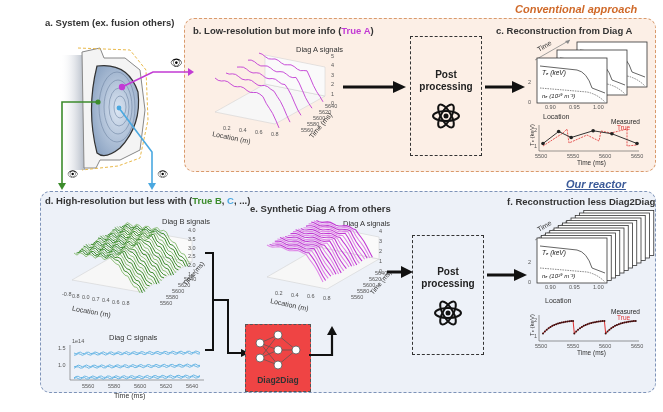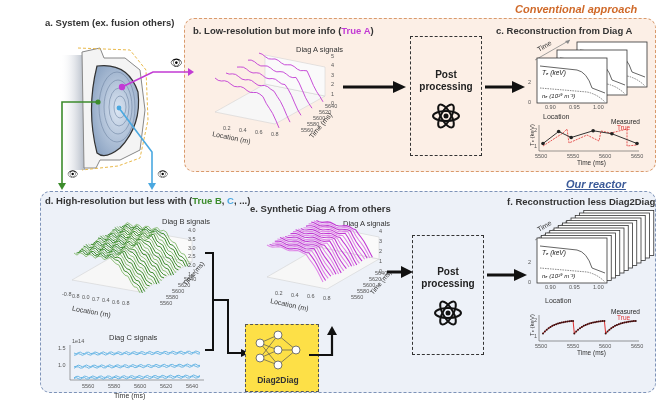--- a/index.html
+++ b/index.html
@@ -272,21 +272,21 @@
     <text x="68" y="84.5" font-size="5.5" fill="#555" font-family="Liberation Sans, sans-serif">0.8</text>
     <text x="96" y="84" font-size="5.5" fill="#555" font-family="Liberation Sans, sans-serif">5560</text>
     <text x="102" y="78" font-size="5.5" fill="#555" font-family="Liberation Sans, sans-serif">5580</text>
     <text x="108" y="72" font-size="5.5" fill="#555" font-family="Liberation Sans, sans-serif">5600</text>
     <text x="114" y="66" font-size="5.5" fill="#555" font-family="Liberation Sans, sans-serif">5620</text>
     <text x="120" y="60" font-size="5.5" fill="#555" font-family="Liberation Sans, sans-serif">5640</text>
     <text x="15" y="88" font-size="7" fill="#333" font-family="Liberation Sans, sans-serif" transform="rotate(12 15 88)">Location (m)</text>
     <text x="118" y="80" font-size="6.5" fill="#333" font-family="Liberation Sans, sans-serif" transform="rotate(-50 118 80)">Time (ms)</text>
   </svg>
 
-<div class="abs" style="left:245px;top:324px;width:64px;height:66px;background:#fde047;border:1.6px dashed #555;padding-left:8px;">
+<div class="abs" style="left:245px;top:324px;width:64px;height:66px;background:#ef4444;border:1.6px dashed #555;">
   <svg style="left:6px;top:4px;" width="52" height="44">
     <g stroke="#555" stroke-width="0.7">
       <line x1="8" y1="14" x2="26" y2="6"></line>
         <line x1="8" y1="14" x2="26" y2="21"></line>
         <line x1="8" y1="14" x2="26" y2="36"></line>
       <line x1="8" y1="29" x2="26" y2="6"></line>
         <line x1="8" y1="29" x2="26" y2="21"></line>
         <line x1="8" y1="29" x2="26" y2="36"></line>
       <line x1="26" y1="6" x2="44" y2="21"></line>
         <line x1="26" y1="21" x2="44" y2="21"></line>

